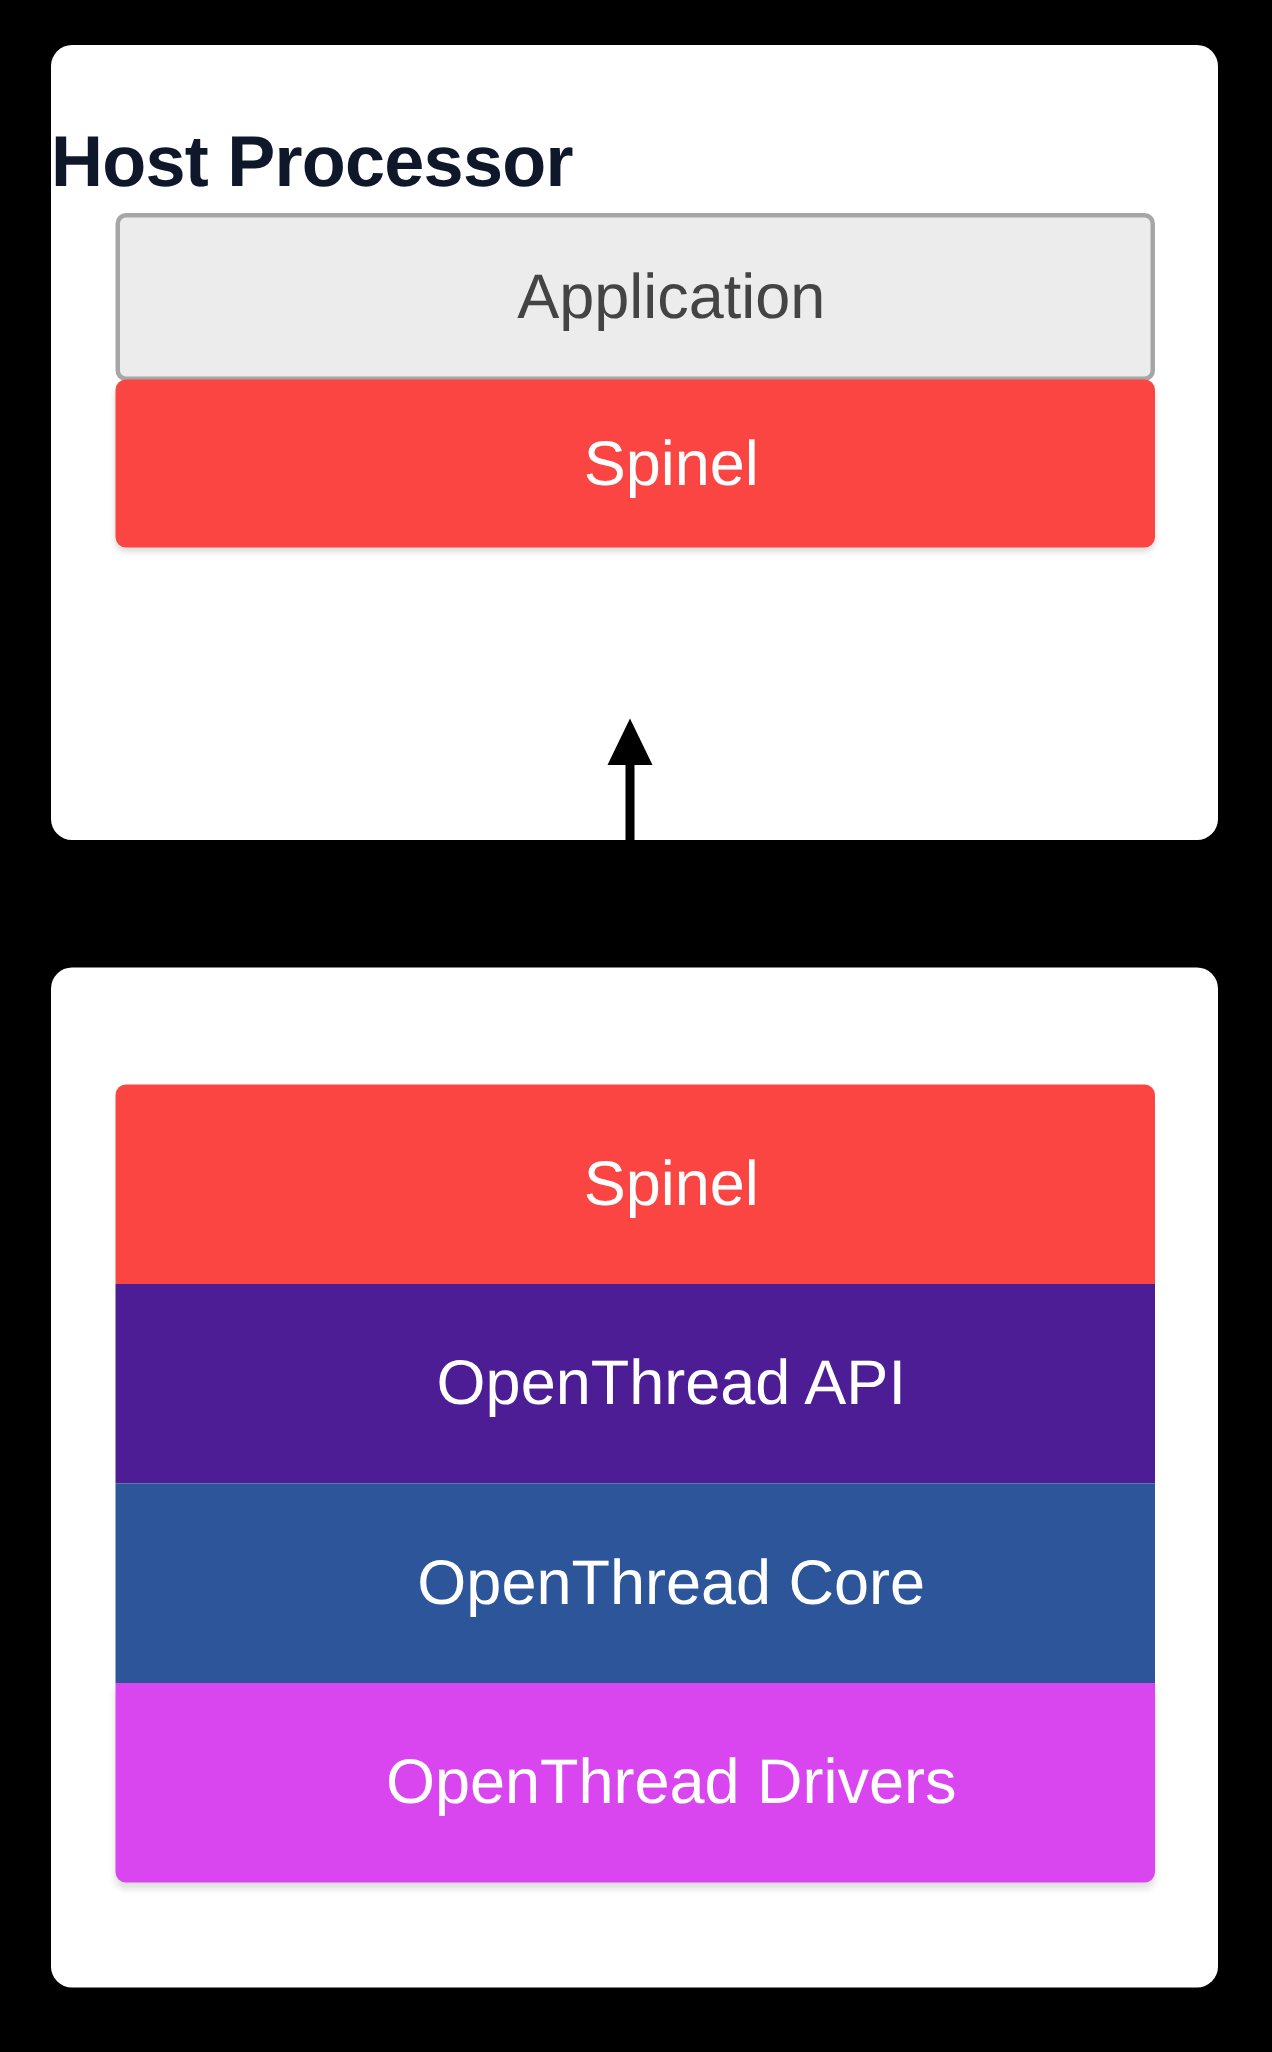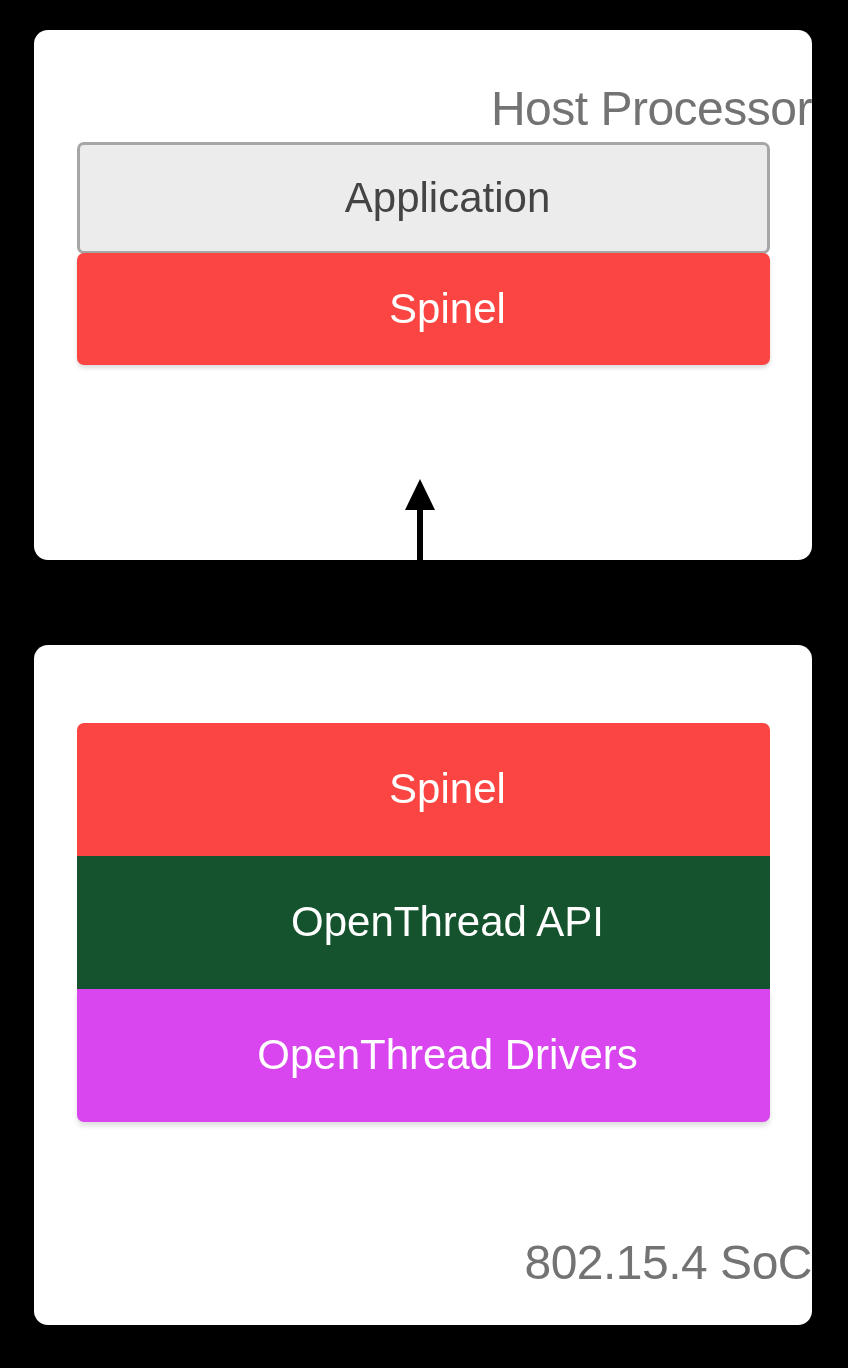--- a/index.html
+++ b/index.html
@@ -40,24 +40,24 @@
     top: 645px;
     width: 778px;
     height: 680px;
   }
 
   
   .card-title {
     position: absolute;
     left: 0;
     width: 100%;
-    text-align: right;
+    text-align: left;
     font-size: 48px;
-    font-weight: normal;
-    color: #737373;
+    font-weight: bold;
+    color: #0f172a;
     letter-spacing: -0.5px;
     line-height: 1;
   }
   #host-title { top: 55px; }
   #soc-title  { bottom: 38px; }
 
   
   .stack {
     position: absolute;
     left: 43px;   
@@ -144,24 +144,26 @@
       <line x1="420" y1="645" x2="420" y2="692" stroke="#000000" stroke-width="6"></line>
       <polygon points="420,723 404,691 436,691" fill="#000000"></polygon>
     </g>
   </svg>
 
   <div class="card" id="card-soc">
     <div class="stack" id="soc-stack">
       <div class="layer soc first" style="background:#FB4542">
         <span>Spinel</span>
       </div>
-      <div class="layer soc" style="background:#14532d">
+      <div class="layer soc" style="background:#4c1d95">
         <span>OpenThread API</span>
+      </div>
+      <div class="layer soc" style="background:#2C5699">
+        <span>OpenThread Core</span>
       </div>
       <div class="layer soc last" style="background:#d946ef">
         <span>OpenThread Drivers</span>
       </div>
     </div>
 
-    <div class="card-title" id="soc-title">802.15.4 SoC</div>
   </div>
 
 </div>
 
 </body></html>

